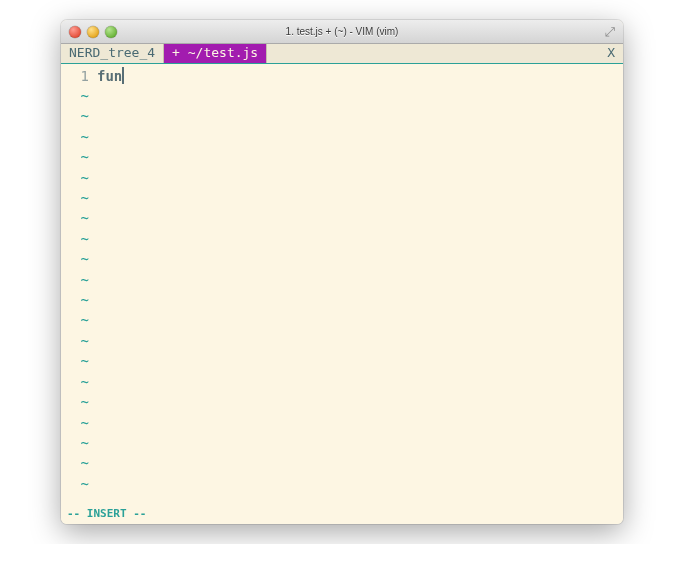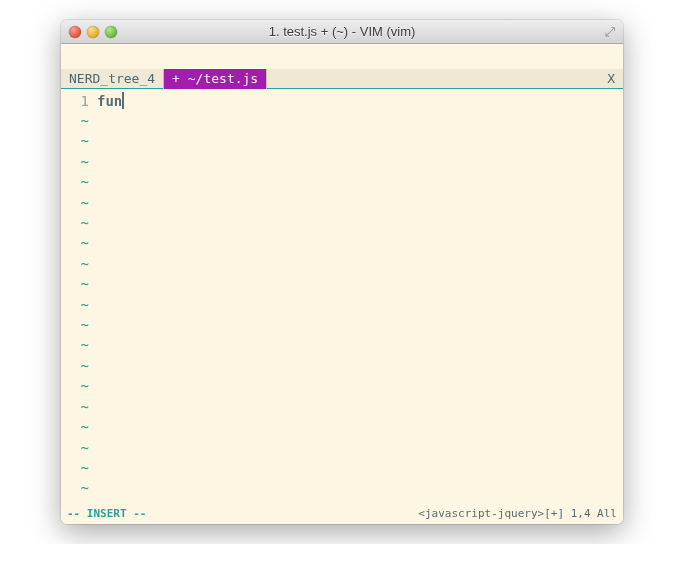--- a/index.html
+++ b/index.html
@@ -43,21 +43,21 @@
       border-radius: 50%;
       display: inline-block;
       box-shadow: inset 0 0 1px rgba(0,0,0,0.4), 0 0 0 0.5px rgba(0,0,0,0.2);
     }
     .tclose { background: radial-gradient(circle at 35% 30%, #ff9c92, #e5503b 70%); }
     .tmin   { background: radial-gradient(circle at 35% 30%, #ffe088, #e6a822 70%); }
     .tmax   { background: radial-gradient(circle at 35% 30%, #b4e58f, #6bb53a 70%); }
     .title {
       flex: 1;
       text-align: center;
-      font-size: 13px;
+      font-size: 10px;
       color: #3b3b3b;
       text-shadow: 0 1px 0 #fff;
       white-space: nowrap;
     }
     .maximize-icon {
       position: absolute;
       right: 6px;
       width: 14px; height: 14px;
       color: #8c8c8c;
       font-size: 13px;
@@ -65,23 +65,22 @@
       text-align: center;
     }
 
     .tabbar {
       height: 20px;
       display: flex;
       background: #eee8d5;
       font-family: Menlo, Monaco, monospace;
       font-size: 13px;
       line-height: 20px;
-      align-items: center;
+      align-items: flex-end;
       border-bottom: 1px solid #2aa198;
-      margin-top: 25px;
     }
     .tab {
       padding: 0 8px;
       color: #4a6a73;
       border-right: 1px solid #c7c0ac;
       white-space: nowrap;
     }
     .tab.active {
       background: #a21caf;
       color: #fdf6e3;
@@ -193,15 +192,14 @@
       <div class="tilde">~</div>
     </div>
     <div class="lines">
       <div class="code"><span class="code-kw">fun</span><span class="cursor"></span></div>
     </div>
   </div>
 
   <div class="statusbar">
     <div class="status-left">-- INSERT --</div>
     <div class="status-spacer"></div>
-    <div class="status-right">&lt;javascript-jquery&gt;[+] 1,4 All</div>
   </div>
 </div>
 
 </body></html>

